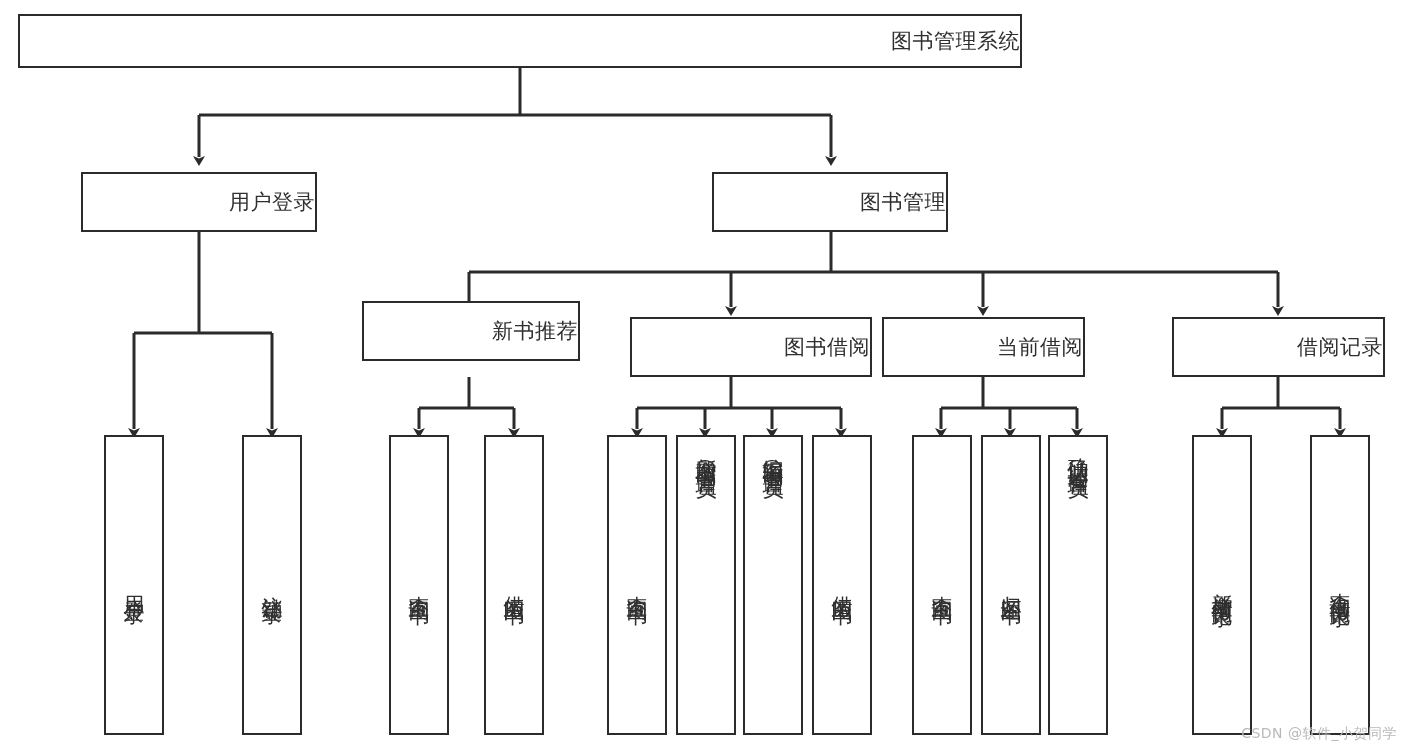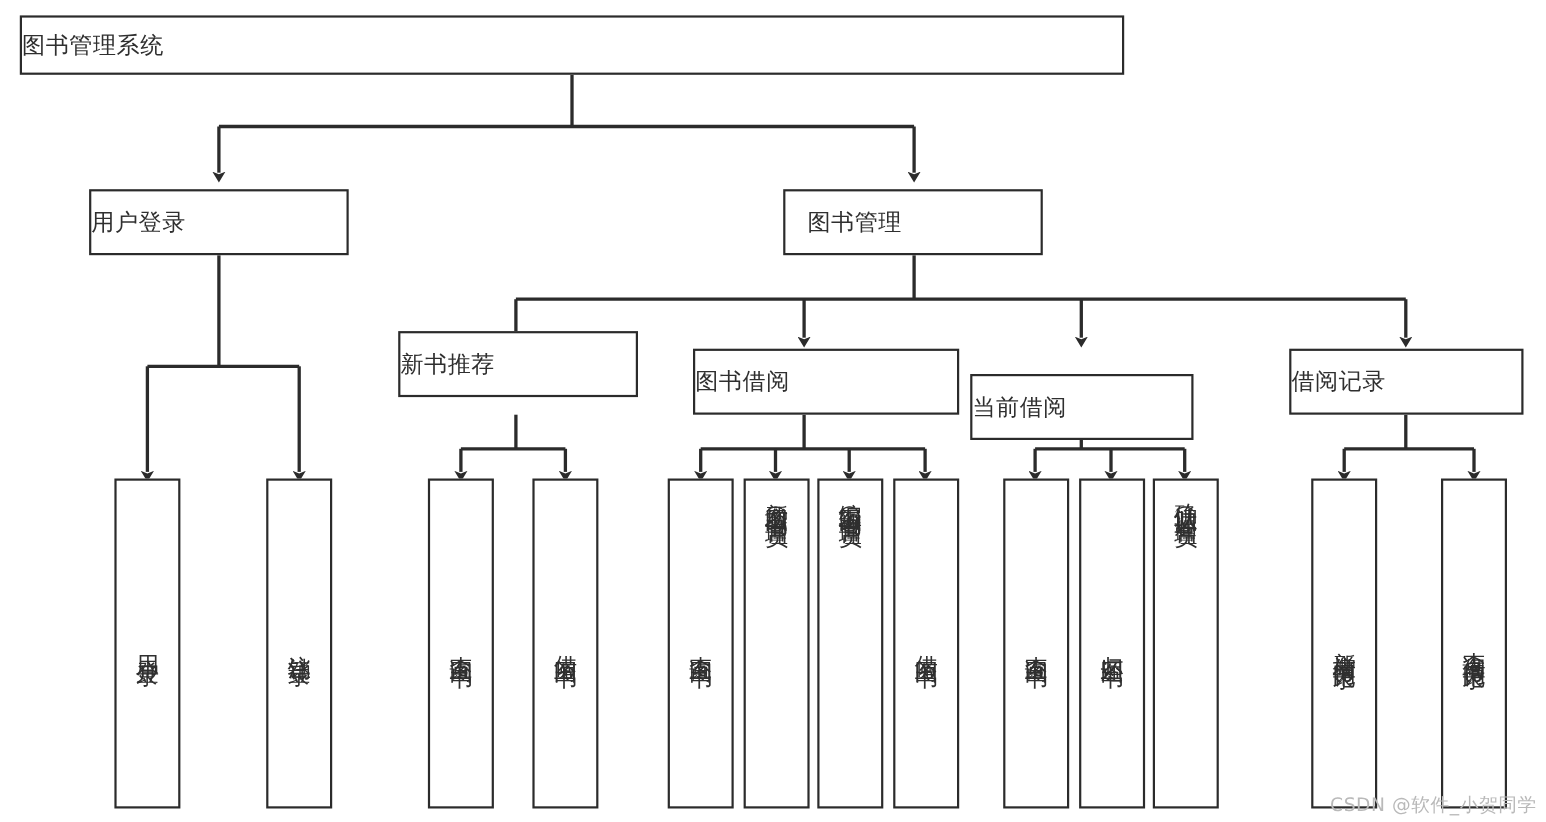--- a/index.html
+++ b/index.html
@@ -27,21 +27,21 @@
     height: 747px;
     pointer-events: none;
   }
   .node {
     position: absolute;
     box-sizing: border-box;
     background: #ffffff;
     border: 2px solid #2b2b2b;
     display: flex;
     align-items: center;
-    justify-content: flex-start;
+    justify-content: flex-end;
   }
   .node .label {
     color: #2f2f2f;
     font-size: 21px;
     line-height: 1.28;
     white-space: pre;
     text-align: center;
     letter-spacing: 0.5px;
   }
   
@@ -63,21 +63,21 @@
   }
   .node.v.center {
     align-items: center;
     padding-top: 0;
   }
   #watermark {
     position: absolute;
     right: 8px;
     bottom: 4px;
     color: #b9b9b9;
-    font-size: 17px;
+    font-size: 14px;
     white-space: nowrap;
     letter-spacing: 0.5px;
   }
 </style>
 </head>
 <body>
 
 <div id="canvas">
 
   <svg class="connectors" viewBox="0 0 1405 747">
@@ -140,21 +140,21 @@
   <div class="node h" style="left:712px; top:172px; width:236px; height:60px;padding-left:20px;">
     <span class="label">图书管理</span>
   </div>
 
   <div class="node h" style="left:362px; top:301px; width:218px; height:60px;">
     <span class="label">新书推荐</span>
   </div>
   <div class="node h" style="left:630px; top:317px; width:242px; height:60px;">
     <span class="label">图书借阅</span>
   </div>
-  <div class="node h" style="left:882px; top:317px; width:203px; height:60px;margin-top:23px;">
+  <div class="node h" style="left:882px; top:317px; width:203px; height:60px;">
     <span class="label">当前借阅</span>
   </div>
   <div class="node h" style="left:1172px; top:317px; width:213px; height:60px;">
     <span class="label">借阅记录</span>
   </div>
 
   <div class="node v center" style="left:104px; top:435px; width:60px; height:300px;">
     <span class="label">用户登录</span>
   </div>
   <div class="node v center" style="left:242px; top:435px; width:60px; height:300px;">

